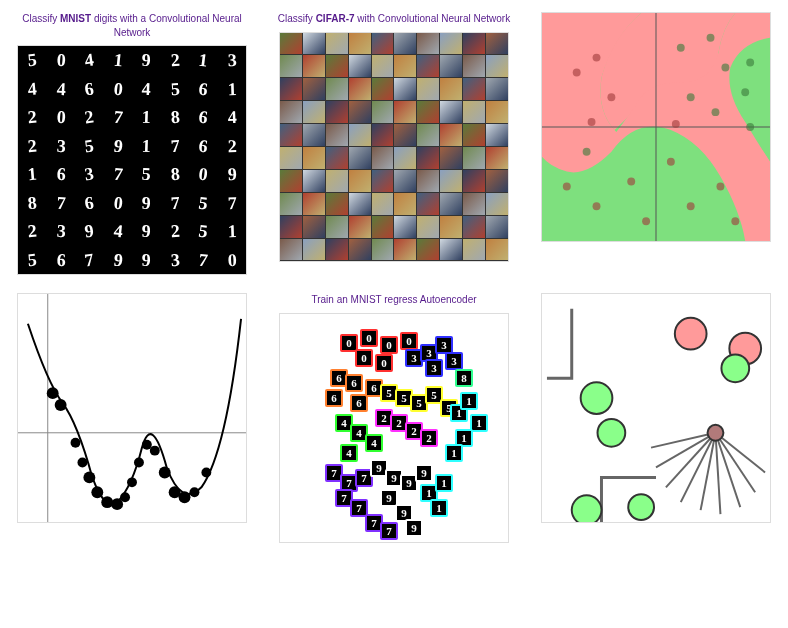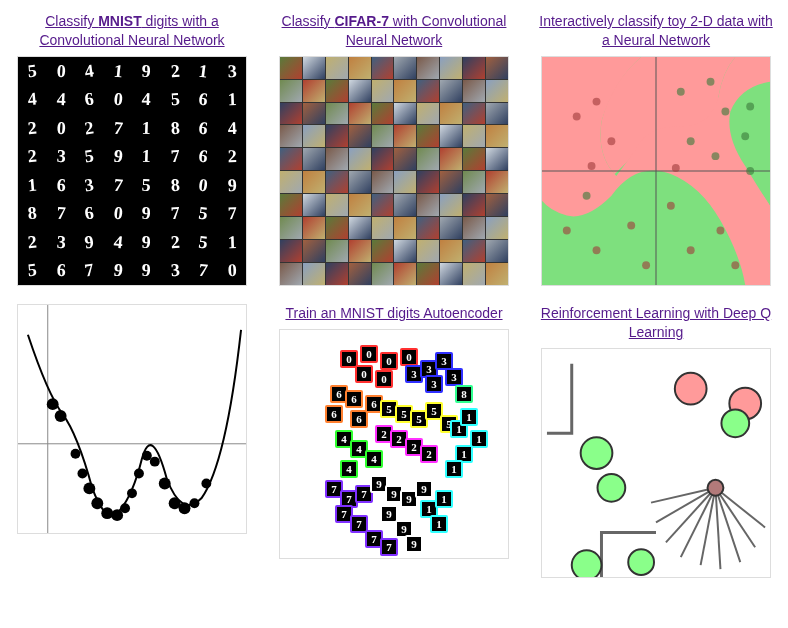--- a/index.html
+++ b/index.html
@@ -15,22 +15,21 @@
       gap: 18px 22px;
     }
     .cell {
       display: flex;
       flex-direction: column;
       align-items: center;
       width: 240px;
     }
     .cell a.title {
       color: #551A8B;
-      text-decoration: underline;
-      font-size: 14px;
+      font-size: 10px;
       text-align: center;
       line-height: 1.35;
       margin-bottom: 6px;
       cursor: pointer;
     }
     .cell a.title b { font-weight: bold; }
     .thumb {
       width: 230px;
       height: 230px;
       border: 1px solid #ddd;
@@ -266,23 +265,20 @@
         <span style="background: linear-gradient(135deg, rgb(112, 138, 80), rgb(160, 168, 176));"></span>
         <span style="background: linear-gradient(135deg, rgb(176, 64, 48), rgb(192, 176, 112));"></span>
         <span style="background: linear-gradient(135deg, rgb(90, 122, 58), rgb(176, 64, 48));"></span>
         <span style="background: linear-gradient(135deg, rgb(208, 216, 224), rgb(48, 64, 96));"></span>
         <span style="background: linear-gradient(135deg, rgb(192, 176, 112), rgb(160, 168, 176));"></span>
         <span style="background: linear-gradient(135deg, rgb(192, 128, 64), rgb(192, 176, 112));"></span>
       </div>
   </div>
 
   <div class="cell">
-    <a class="title">
-      <span>Interactively classify toy 2-D data with a Neural Network</span>
-    </a>
     <div class="thumb toy2d">
       <svg viewBox="0 0 230 230">
         <rect x="0" y="0" width="230" height="230" fill="#7ee07e"></rect>
         <path d="M0,0 L0,145 Q20,155 45,140 Q75,120 95,95 Q110,80 145,100 Q175,115 200,160 Q215,200 230,230 L230,190 L230,150 Q210,120 195,100 Q175,70 178,40 Q182,15 195,0 Z" fill="#ff9a9a"></path>
         <path d="M100,0 Q70,25 60,65 Q55,100 75,120 L45,140 Q15,152 0,145 L0,0 Z" fill="#7ee07e"></path>
         <path d="M0,0 L100,0 Q72,24 60,65 Q55,100 75,120 Q90,100 100,85 Q110,70 140,70 Q170,70 178,40 Q182,15 195,0 L230,0 L230,25 Q200,30 190,55 Q185,80 205,110 Q220,135 230,150 L230,230 L205,230 Q200,200 180,165 Q160,130 130,118 Q95,105 70,140 Q45,165 25,160 Q8,155 0,145 Z" fill="#ff9a9a"></path>
         <line x1="0" y1="115" x2="230" y2="115" stroke="#555" stroke-width="1"></line>
         <line x1="115" y1="0" x2="115" y2="230" stroke="#555" stroke-width="1"></line>
         <g fill="#3a7a3a" opacity="0.6">
           <circle cx="140" cy="35" r="4"></circle>
@@ -339,21 +335,21 @@
             <circle cx="168" cy="205" r="6"></circle>
           <circle cx="178" cy="200" r="5"></circle>
             <circle cx="190" cy="180" r="5"></circle>
         </g>
       </svg>
     </div>
   </div>
 
   <div class="cell">
     <a class="title">
-      <span>Train an MNIST digits Autoencoder</span>
+      <span>Train an MNIST regress Autoencoder</span>
     </a>
     <div class="thumb autoenc" id="ae-thumb">
         <div class="tile" style="left: 60px; top: 20px; --bc: #ff3030;">0</div>
         <div class="tile" style="left: 80px; top: 15px; --bc: #ff3030;">0</div>
         <div class="tile" style="left: 100px; top: 22px; --bc: #ff3030;">0</div>
         <div class="tile" style="left: 75px; top: 35px; --bc: #ff3030;">0</div>
         <div class="tile" style="left: 95px; top: 40px; --bc: #ff3030;">0</div>
         <div class="tile" style="left: 120px; top: 18px; --bc: #ff3030;">0</div>
         <div class="tile" style="left: 125px; top: 35px; --bc: #3030ff;">3</div>
         <div class="tile" style="left: 140px; top: 30px; --bc: #3030ff;">3</div>
@@ -398,23 +394,20 @@
         <div class="tile" style="left: 140px; top: 170px; --bc: #30ffff;">1</div>
         <div class="tile" style="left: 155px; top: 160px; --bc: #30ffff;">1</div>
         <div class="tile" style="left: 150px; top: 185px; --bc: #30ffff;">1</div>
         <div class="tile" style="left: 85px; top: 200px; --bc: #8030ff;">7</div>
         <div class="tile" style="left: 100px; top: 208px; --bc: #8030ff;">7</div>
         <div class="tile" style="left: 125px; top: 205px; --bc: #ffffff;">9</div>
       </div>
   </div>
 
   <div class="cell">
-    <a class="title">
-      <span>Reinforcement Learning with Deep Q Learning</span>
-    </a>
     <div class="thumb rl">
       <svg viewBox="0 0 230 230">
         <g stroke="#666" stroke-width="3" fill="none">
           <path d="M30,15 L30,85 L5,85"></path>
           <path d="M60,230 L60,185 L115,185"></path>
         </g>
         <g stroke="#666" stroke-width="2">
           <line x1="175" y1="140" x2="110" y2="155"></line>
           <line x1="175" y1="140" x2="115" y2="175"></line>
           <line x1="175" y1="140" x2="125" y2="195"></line>

